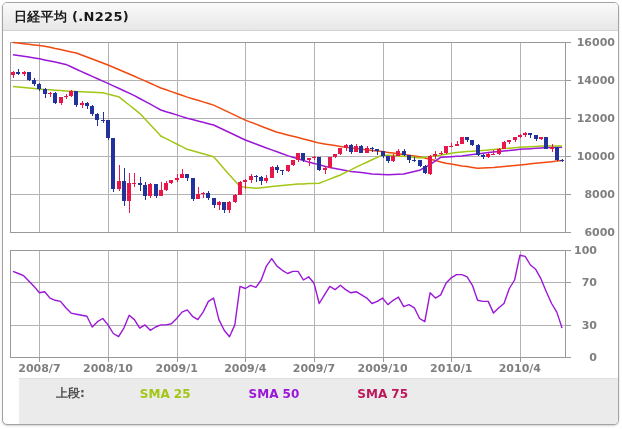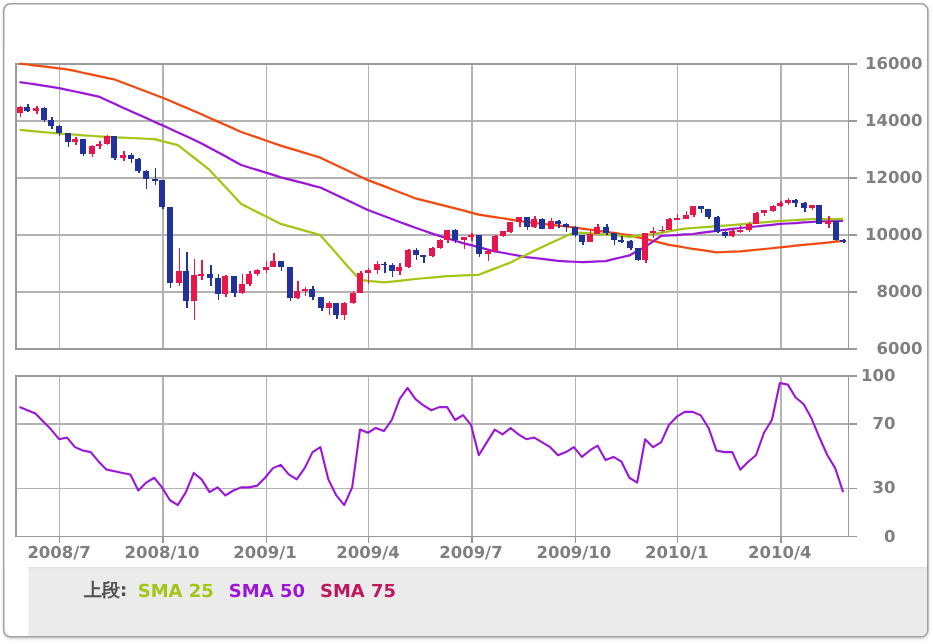--- a/index.html
+++ b/index.html
@@ -7,26 +7,29 @@
   .widget{position:absolute;left:2px;top:2px;width:615px;height:421px;border:1px solid #a3a3a3;
           border-radius:5px;background:#fff;overflow:hidden;box-shadow:0 1px 2px rgba(0,0,0,.18);}
   .titlebar{height:28px;background:linear-gradient(#fafafa,#e7e7e7);border-bottom:1px solid #d2d2d2;
             display:flex;align-items:center;padding-left:11px;box-sizing:border-box;}
   .titlebar span{font-size:13px;font-weight:bold;color:#1a1a1a;letter-spacing:.3px;}
   #chart-svg{position:absolute;left:0;top:28px;width:615px;height:347px;display:block;background:#fff;}
   .legend{position:absolute;left:16px;top:375px;width:615px;height:46px;background:#ebebeb;
           box-sizing:border-box;padding:7px 0 0 37px;border-top:1px solid #e0e0e0;}
   .legend-row{display:flex;align-items:center;height:15px;font-size:12px;font-weight:bold;}
   .lg-label{color:#4f4f4f;margin-right:7px;}
-  .lg-item{margin-right:10px;}
+  .lg-item{margin-right:10px;margin-left:48px;}
 </style>
 </head>
 <body>
 
 <div class="widget">
+  <div class="titlebar">
+    <span>日経平均 (.N225)</span>
+  </div>
 
   <svg id="chart-svg" viewBox="0 0 615 347">
       <g stroke="#b3b3b3" stroke-width="1" shape-rendering="crispEdges">
         <line x1="36.5" y1="11" x2="36.5" y2="201"></line>
         <line x1="36.5" y1="219" x2="36.5" y2="326"></line>
         <line x1="36.5" y1="326" x2="36.5" y2="331" stroke="#999999"></line>
         <line x1="105.5" y1="11" x2="105.5" y2="201"></line>
         <line x1="105.5" y1="219" x2="105.5" y2="326"></line>
         <line x1="105.5" y1="326" x2="105.5" y2="331" stroke="#999999"></line>
         <line x1="174.5" y1="11" x2="174.5" y2="201"></line>

